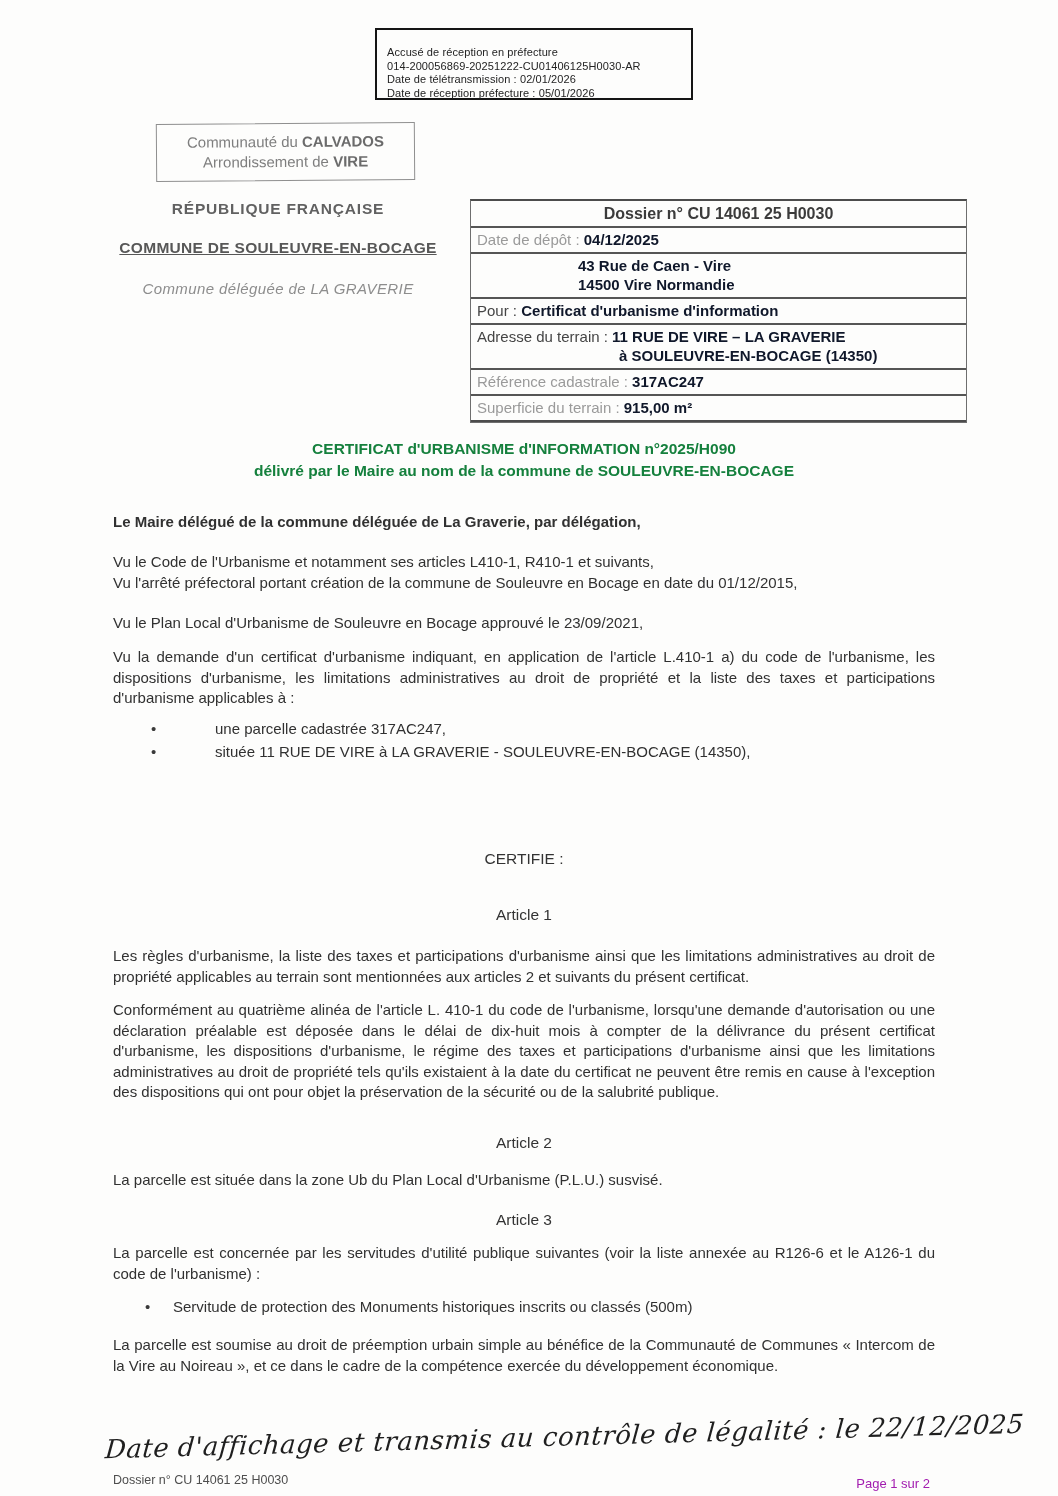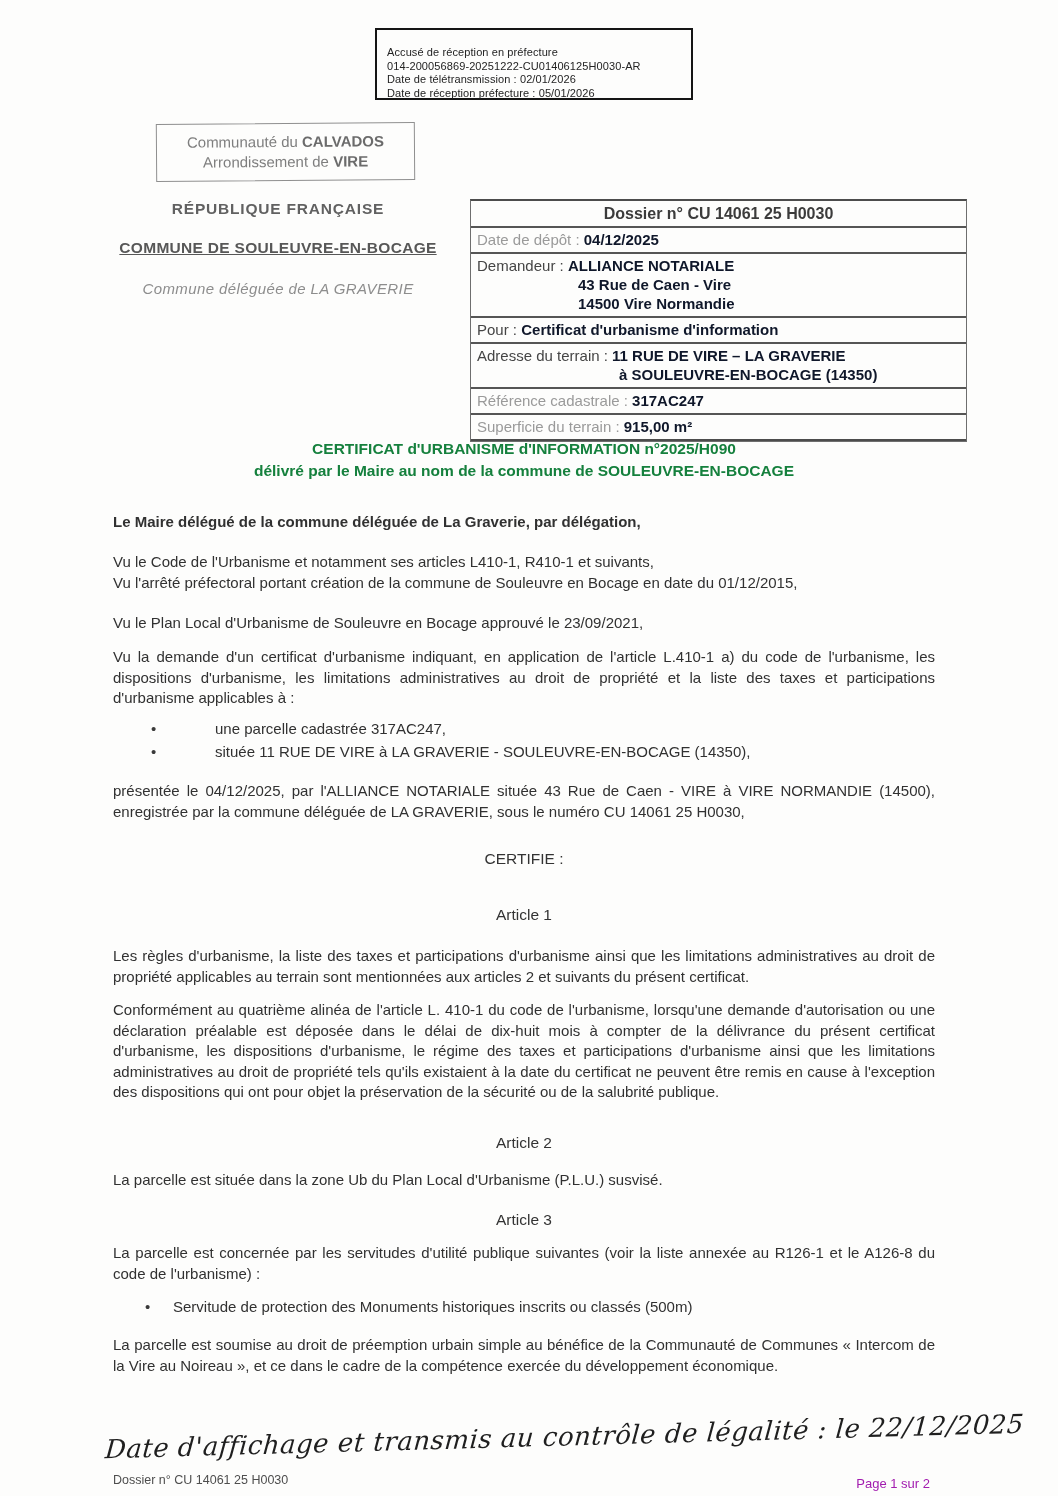--- a/index.html
+++ b/index.html
@@ -126,24 +126,20 @@
   <div class="commune">COMMUNE DE SOULEUVRE-EN-BOCAGE</div>
   <div class="commune-deleguee">Commune déléguée de LA GRAVERIE</div>
 
   <div class="dossier-table">
     <div class="dossier-row dossier-title">Dossier n° CU 14061 25 H0030</div>
     <div class="dossier-row">
       <span class="lbl faded">Date de dépôt :</span>
       <span class="val">04/12/2025</span>
     </div>
     <div class="dossier-row">
-      <div>
-        <span class="lbl">Demandeur :</span>
-        <span class="val">ALLIANCE NOTARIALE</span>
-      </div>
       <div class="val indent-demandeur">43 Rue de Caen - Vire</div>
       <div class="val indent-demandeur">14500 Vire Normandie</div>
     </div>
     <div class="dossier-row">
       <span class="lbl">Pour :</span>
       <span class="val">Certificat d'urbanisme d'information</span>
     </div>
     <div class="dossier-row">
       <div>
         <span class="lbl">Adresse du terrain :</span>
@@ -181,33 +177,32 @@
     <div class="bullet-row" style="padding-left:38px;">
       <span class="bullet-dot">•</span>
       <span style="margin-left:50px;">une parcelle cadastrée 317AC247,</span>
     </div>
     <div class="bullet-row" style="padding-left:38px;margin-top:2px;">
       <span class="bullet-dot">•</span>
       <span style="margin-left:50px;">située 11 RUE DE VIRE à LA GRAVERIE - SOULEUVRE-EN-BOCAGE (14350),</span>
     </div>
   </div>
 
-  <div class="body-text just" style="top:781px;">présentée le 04/12/2025, par l'ALLIANCE NOTARIALE située 43 Rue de Caen - VIRE à VIRE NORMANDIE (14500), enregistrée par la commune déléguée de LA GRAVERIE, sous le numéro CU 14061 25 H0030,</div>
 
   <div class="heading-center" style="top:850px;">CERTIFIE :</div>
 
   <div class="heading-center" style="top:906px;">Article 1</div>
   <div class="body-text just" style="top:946px;">Les règles d'urbanisme, la liste des taxes et participations d'urbanisme ainsi que les limitations administratives au droit de propriété applicables au terrain sont mentionnées aux articles 2 et suivants du présent certificat.</div>
   <div class="body-text just" style="top:1000px;">Conformément au quatrième alinéa de l'article L. 410-1 du code de l'urbanisme, lorsqu'une demande d'autorisation ou une déclaration préalable est déposée dans le délai de dix-huit mois à compter de la délivrance du présent certificat d'urbanisme, les dispositions d'urbanisme, le régime des taxes et participations d'urbanisme ainsi que les limitations administratives au droit de propriété tels qu'ils existaient à la date du certificat ne peuvent être remis en cause à l'exception des dispositions qui ont pour objet la préservation de la sécurité ou de la salubrité publique.</div>
 
   <div class="heading-center" style="top:1134px;">Article 2</div>
   <div class="body-text" style="top:1170px;">La parcelle est située dans la zone Ub du Plan Local d'Urbanisme (P.L.U.) susvisé.</div>
 
   <div class="heading-center" style="top:1211px;">Article 3</div>
-  <div class="body-text just" style="top:1243px;">La parcelle est concernée par les servitudes d'utilité publique suivantes (voir la liste annexée au R126-1 et le A126-8 du code de l'urbanisme) :</div>
+  <div class="body-text just" style="top:1243px;">La parcelle est concernée par les servitudes d'utilité publique suivantes (voir la liste annexée au R126-6 et le A126-1 du code de l'urbanisme) :</div>
 
   <div class="body-text" style="top:1297px;">
     <div class="bullet-row" style="padding-left:32px;">
       <span class="bullet-dot">•</span>
       <span style="margin-left:14px;">Servitude de protection des Monuments historiques inscrits ou classés (500m)</span>
     </div>
   </div>
 
   <div class="body-text just" style="top:1335px;">La parcelle est soumise au droit de préemption urbain simple au bénéfice de la Communauté de Communes « Intercom de la Vire au Noireau », et ce dans le cadre de la compétence exercée du développement économique.</div>
 

